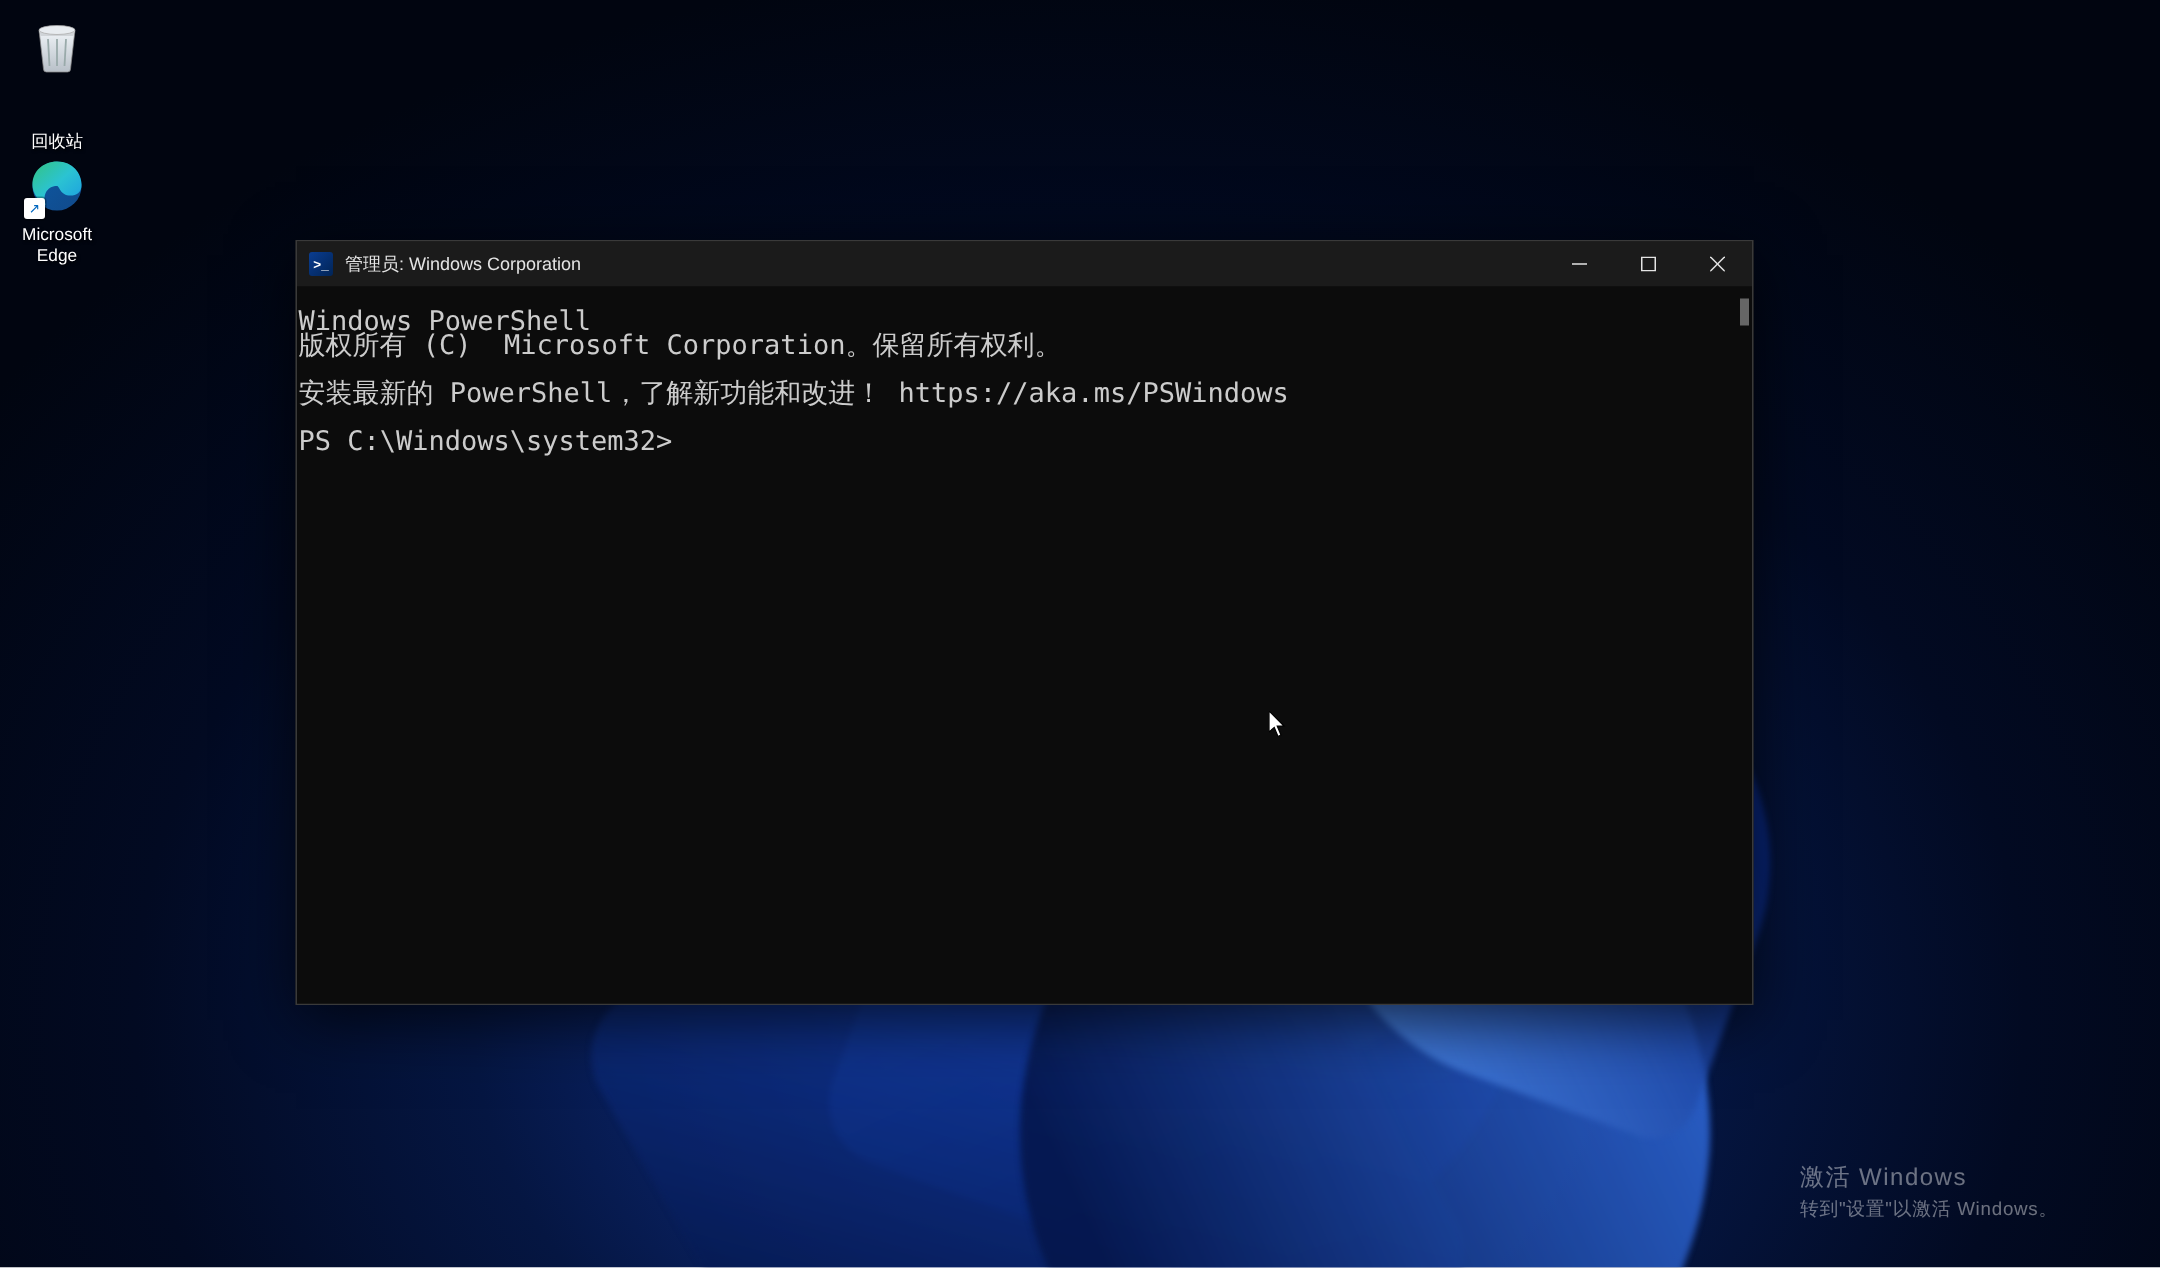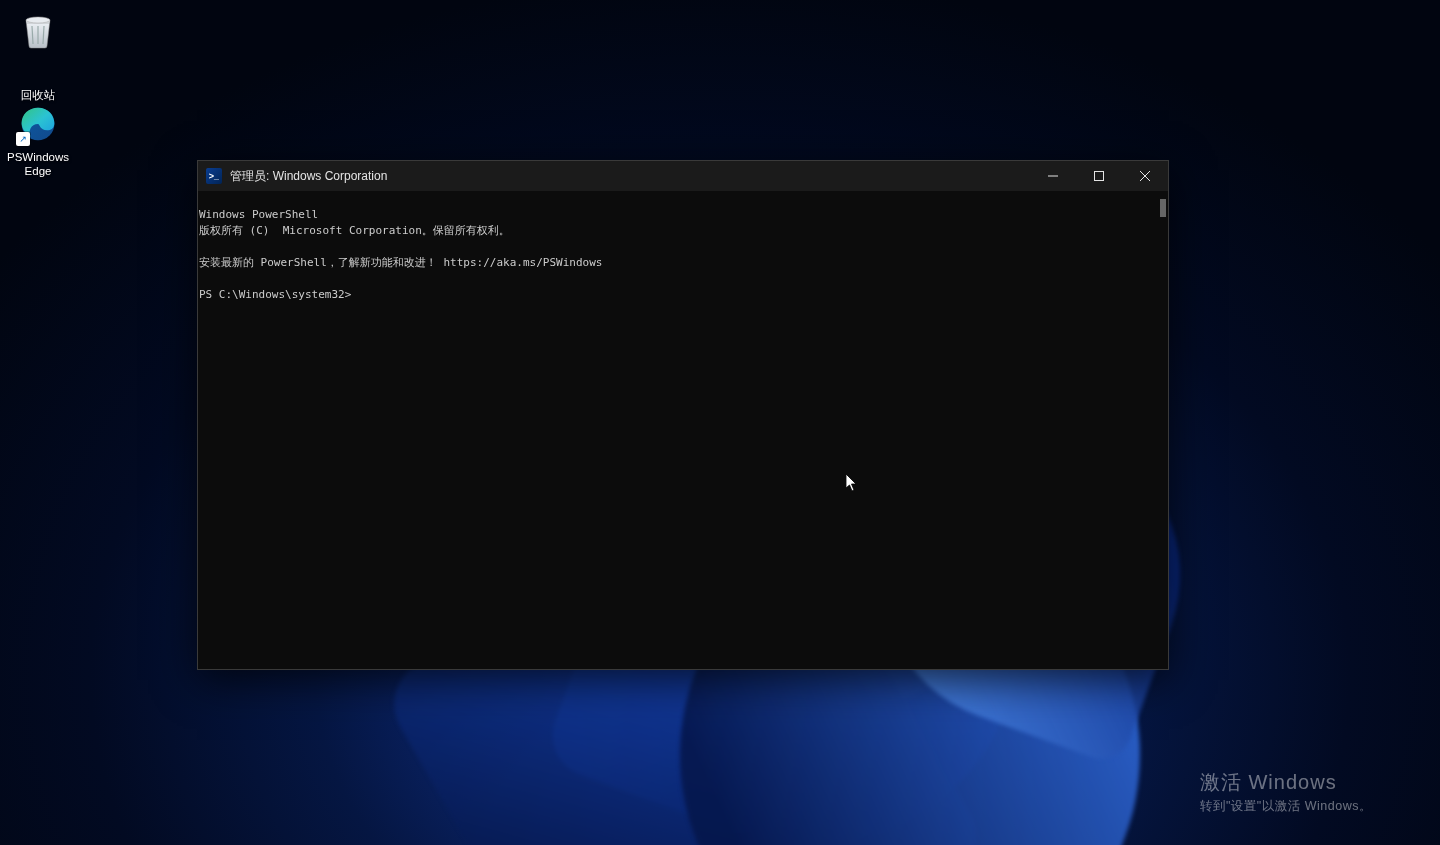--- a/index.html
+++ b/index.html
@@ -100,42 +100,42 @@
   
   .terminal-body {
     flex:1;
     background:#0c0c0c;
     padding: 0 0 0 0;
     position:relative;
     overflow:hidden;
   }
   .terminal-content {
     font-family: Consolas, "NSimSun", monospace;
-    font-size: 11px;
+    font-size: 18px;
     line-height: 16px;
     color: #cccccc;
     white-space: pre;
     padding: 0;
     margin-left: 0;
   }
   .terminal-content .line { padding-left:1px; }
   .scroll-thumb {
     position:absolute; right:2px; top:8px;
     width:6px; height:18px; background:#666;
   }
   
   
   .watermark {
     position:absolute;
     right: 68px; bottom: 30px;
     color: rgba(255,255,255,0.42);
     text-align:left;
     user-select:none;
   }
-  .watermark .big { font-size: 20px; font-weight:400; letter-spacing:1px;}
+  .watermark .big { font-size: 16px; font-weight:400; letter-spacing:1px;}
   .watermark .small { font-size: 12.5px; margin-top:2px; letter-spacing:0.5px;}
   
   
   .mouse-cursor {
     position:absolute;
     left: 846px; top: 474px;
     color:#fff; font-size:16px;
     pointer-events:none;
     text-shadow: 1px 1px 1px rgba(0,0,0,0.6);
   }
@@ -185,21 +185,21 @@
             <stop offset="0" stop-color="#33c481"></stop>
             <stop offset="0.5" stop-color="#2bc3d2"></stop>
             <stop offset="1" stop-color="#1b9de2"></stop>
           </linearGradient>
         </defs>
         <circle cx="22" cy="22" r="18" fill="url(#edgeG1)"></circle>
         <path d="M22 4 C34 4 40 13 40 21 C40 27 36 29 32 29 C24 29 24 22 22 22 C14 22 11 30 14 36 C8 33 4 27 4 21 C4 11 12 4 22 4 Z" fill="url(#edgeG2)"></path>
       </svg>
       <div class="shortcut-arrow">↗</div>
     </div>
-    <div class="label" style="white-space:pre-line;">PSWindows
+    <div class="label" style="white-space:pre-line;">Microsoft
 Edge</div>
   </div>
 
   <div class="ps-window">
     <div class="titlebar">
       <div class="titlebar-left">
         <div class="ps-icon">&gt;_</div>
         <span>管理员: Windows Corporation</span>
       </div>
       <div class="win-controls">

